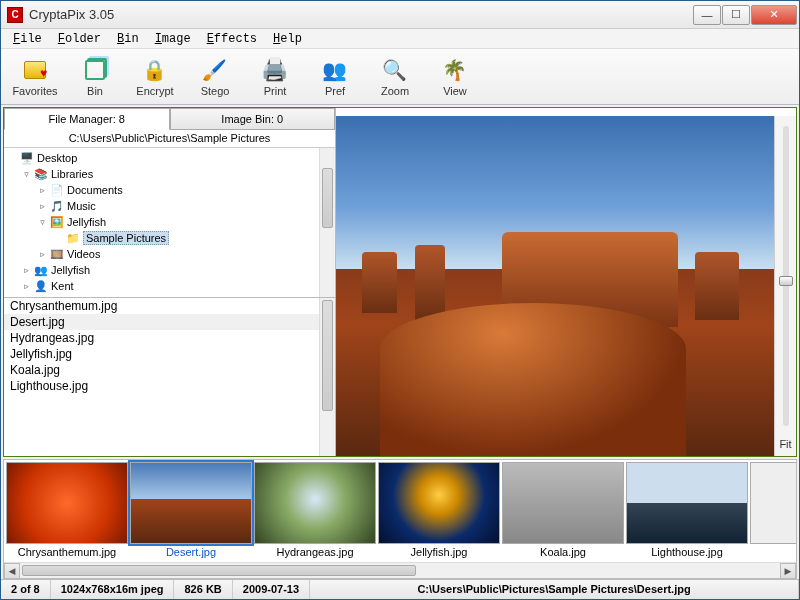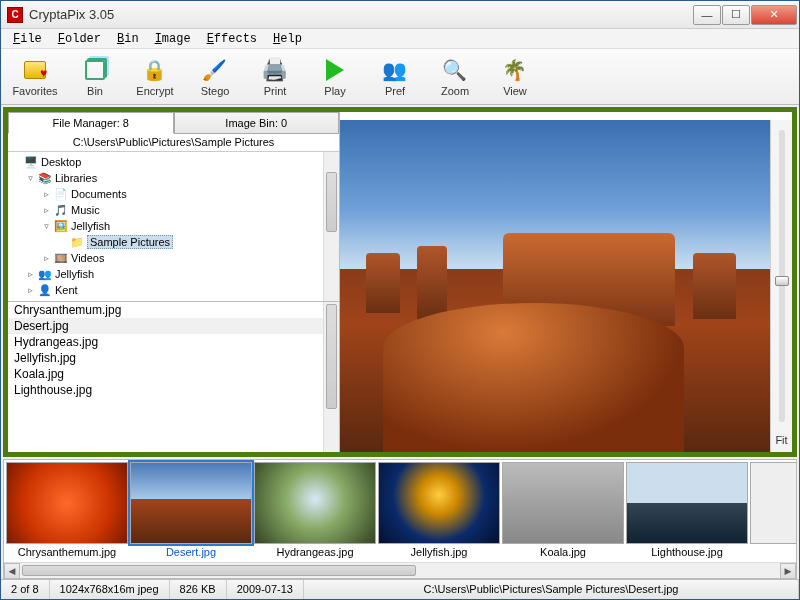--- a/index.html
+++ b/index.html
@@ -13,21 +13,21 @@
 .win-btn.min { color:#333; }
 .win-btn.close { background: linear-gradient(#e98,#d43); color:#fff; width:46px;}
 .menubar { height: 20px; background: #f4f4f4; display: flex; align-items: center; padding: 0 4px; border-bottom: 1px solid #ddd; }
 .menubar .mitem { padding: 2px 8px; cursor: default; font-family: Liberation Mono, monospace; }
 .menubar .mitem u { text-decoration: underline; }
 .toolbar { height: 56px; background: linear-gradient(#fbfbfb,#eee); border-bottom: 1px solid #bbb; display: flex; align-items: center; padding: 2px 6px; gap: 4px; }
 .tbtn { width: 56px; height: 50px; display: flex; flex-direction: column; align-items: center; justify-content: center; gap: 2px; border-radius: 3px; }
 .tbtn .ticon { width: 28px; height: 26px; display:flex;align-items:center;justify-content:center; }
 .tbtn .tlabel { font-size: 11px; color: #333; }
 .tbtn.disabled .tlabel { color: #999; }
-.main { flex: 1; display: flex; border: 5px solid #4d7c0f; margin: 2px; background: #fff; min-height:0; }
+.main { flex: 1; display: flex; border: 1px solid #4d7c0f; margin: 2px; background: #fff; min-height:0; }
 .leftpane { width: 332px; display: flex; flex-direction: column; border-right: 1px solid #bbb; }
 .tabs { height: 22px; display: flex; }
 .tab { flex: 1; display:flex;align-items:center;justify-content:center; font-size:11px; border:1px solid #aaa; background:linear-gradient(#f6f6f6,#e6e6e6); }
 .tab.active { background:#fff; border-bottom:1px solid #fff; }
 .pathbar { height: 18px; font-size:11px; text-align:center; padding:2px 4px; border-bottom:1px solid #ccc; background:#fff; }
 .tree { flex: 0 0 150px; overflow:auto; background:#fff; border-bottom:1px solid #bbb; position:relative; padding:2px 0; }
 .tree-scroll { position:absolute; right:0; top:0; bottom:0; width:16px; background:#f0f0f0; border-left:1px solid #ddd; }
 .tree-scroll .thumb { position:absolute; left:2px; right:2px; top:20px; height:60px; background:linear-gradient(#ddd,#ccc); border:1px solid #aaa; border-radius:2px;}
 .tnode { display:flex; align-items:center; height:16px; font-size:11px; padding-left: 4px; gap:3px; white-space:nowrap; }
 .tnode .exp { width:9px; height:9px; display:inline-flex;align-items:center;justify-content:center; font-size:9px; color:#666; }
@@ -50,21 +50,21 @@
 .thumb-item { width:125px; display:flex; flex-direction:column; align-items:center; }
 .thumb-item.sel .thumb-img { outline:2px solid #2a7ad4; }
 .thumb-img { width:122px; height:82px; background:#888; border:1px solid #aaa; }
 .thumb-cap { font-size:11px; padding-top:2px; text-align:center; width:100%; white-space:nowrap; overflow:hidden; text-overflow:ellipsis; }
 .thumb-item.sel .thumb-cap { color:#15c; }
 .hscroll { height:16px; background:#f0f0f0; border-top:1px solid #ddd; position:relative; }
 .hscroll .harrow { position:absolute; top:0; width:16px; height:16px; background:linear-gradient(#eee,#ddd); border:1px solid #bbb; display:flex;align-items:center;justify-content:center;font-size:9px;color:#555;}
 .hscroll .harrow.l{left:0;} .hscroll .harrow.r{right:0;}
 .hscroll .hthumb{position:absolute;left:18px;right:380px;top:2px;bottom:2px;background:linear-gradient(#ddd,#ccc);border:1px solid #aaa;border-radius:2px;}
 .statusbar { height:20px; background:linear-gradient(#f6f6f6,#e6e6e6); border-top:1px solid #bbb; display:flex; font-size:11px; }
-.statusbar .cell { padding:3px 10px; border-right:1px solid #ccc; }
+.statusbar .cell { padding:3px 10px; border-right:1px solid #ccc;font-weight:bold; }
 .statusbar .cell.path { flex:1; text-align:center; }
 
 .ico-folder{width:22px;height:18px;background:linear-gradient(#ffe680,#e6b800);border:1px solid #b38600;border-radius:2px;position:relative;}
 .ico-folder .heart{position:absolute;right:-2px;bottom:-2px;color:#d00;font-size:12px;}
 .ico-bin{width:20px;height:20px;border:2px solid #3a7;border-radius:2px;box-shadow:2px -2px 0 #3a7, 4px -4px 0 #bdf;}
 .ico-encrypt{font-size:20px;}
 .ico-stego{font-size:20px;}
 .ico-print{font-size:22px;color:#555;}
 .ico-play{width:0;height:0;border-left:18px solid #2b2;border-top:11px solid transparent;border-bottom:11px solid transparent;}
 .ico-stop{width:18px;height:18px;background:#888;}
@@ -145,26 +145,20 @@
         <div class="tlabel">Stego</div>
       </div>
       <div class="tbtn">
         <div class="ticon">
           <span class="ico-print">🖨️</span>
         </div>
         <div class="tlabel">Print</div>
       </div>
       <div class="tbtn">
         <div class="ticon">
-          <div class="ico-play"></div>
-        </div>
-        <div class="tlabel">Play</div>
-      </div>
-      <div class="tbtn">
-        <div class="ticon">
           <span class="ico-pref">👥</span>
         </div>
         <div class="tlabel">Pref</div>
       </div>
       <div class="tbtn">
         <div class="ticon">
           <span class="ico-zoom">🔍</span>
         </div>
         <div class="tlabel">Zoom</div>
       </div>

